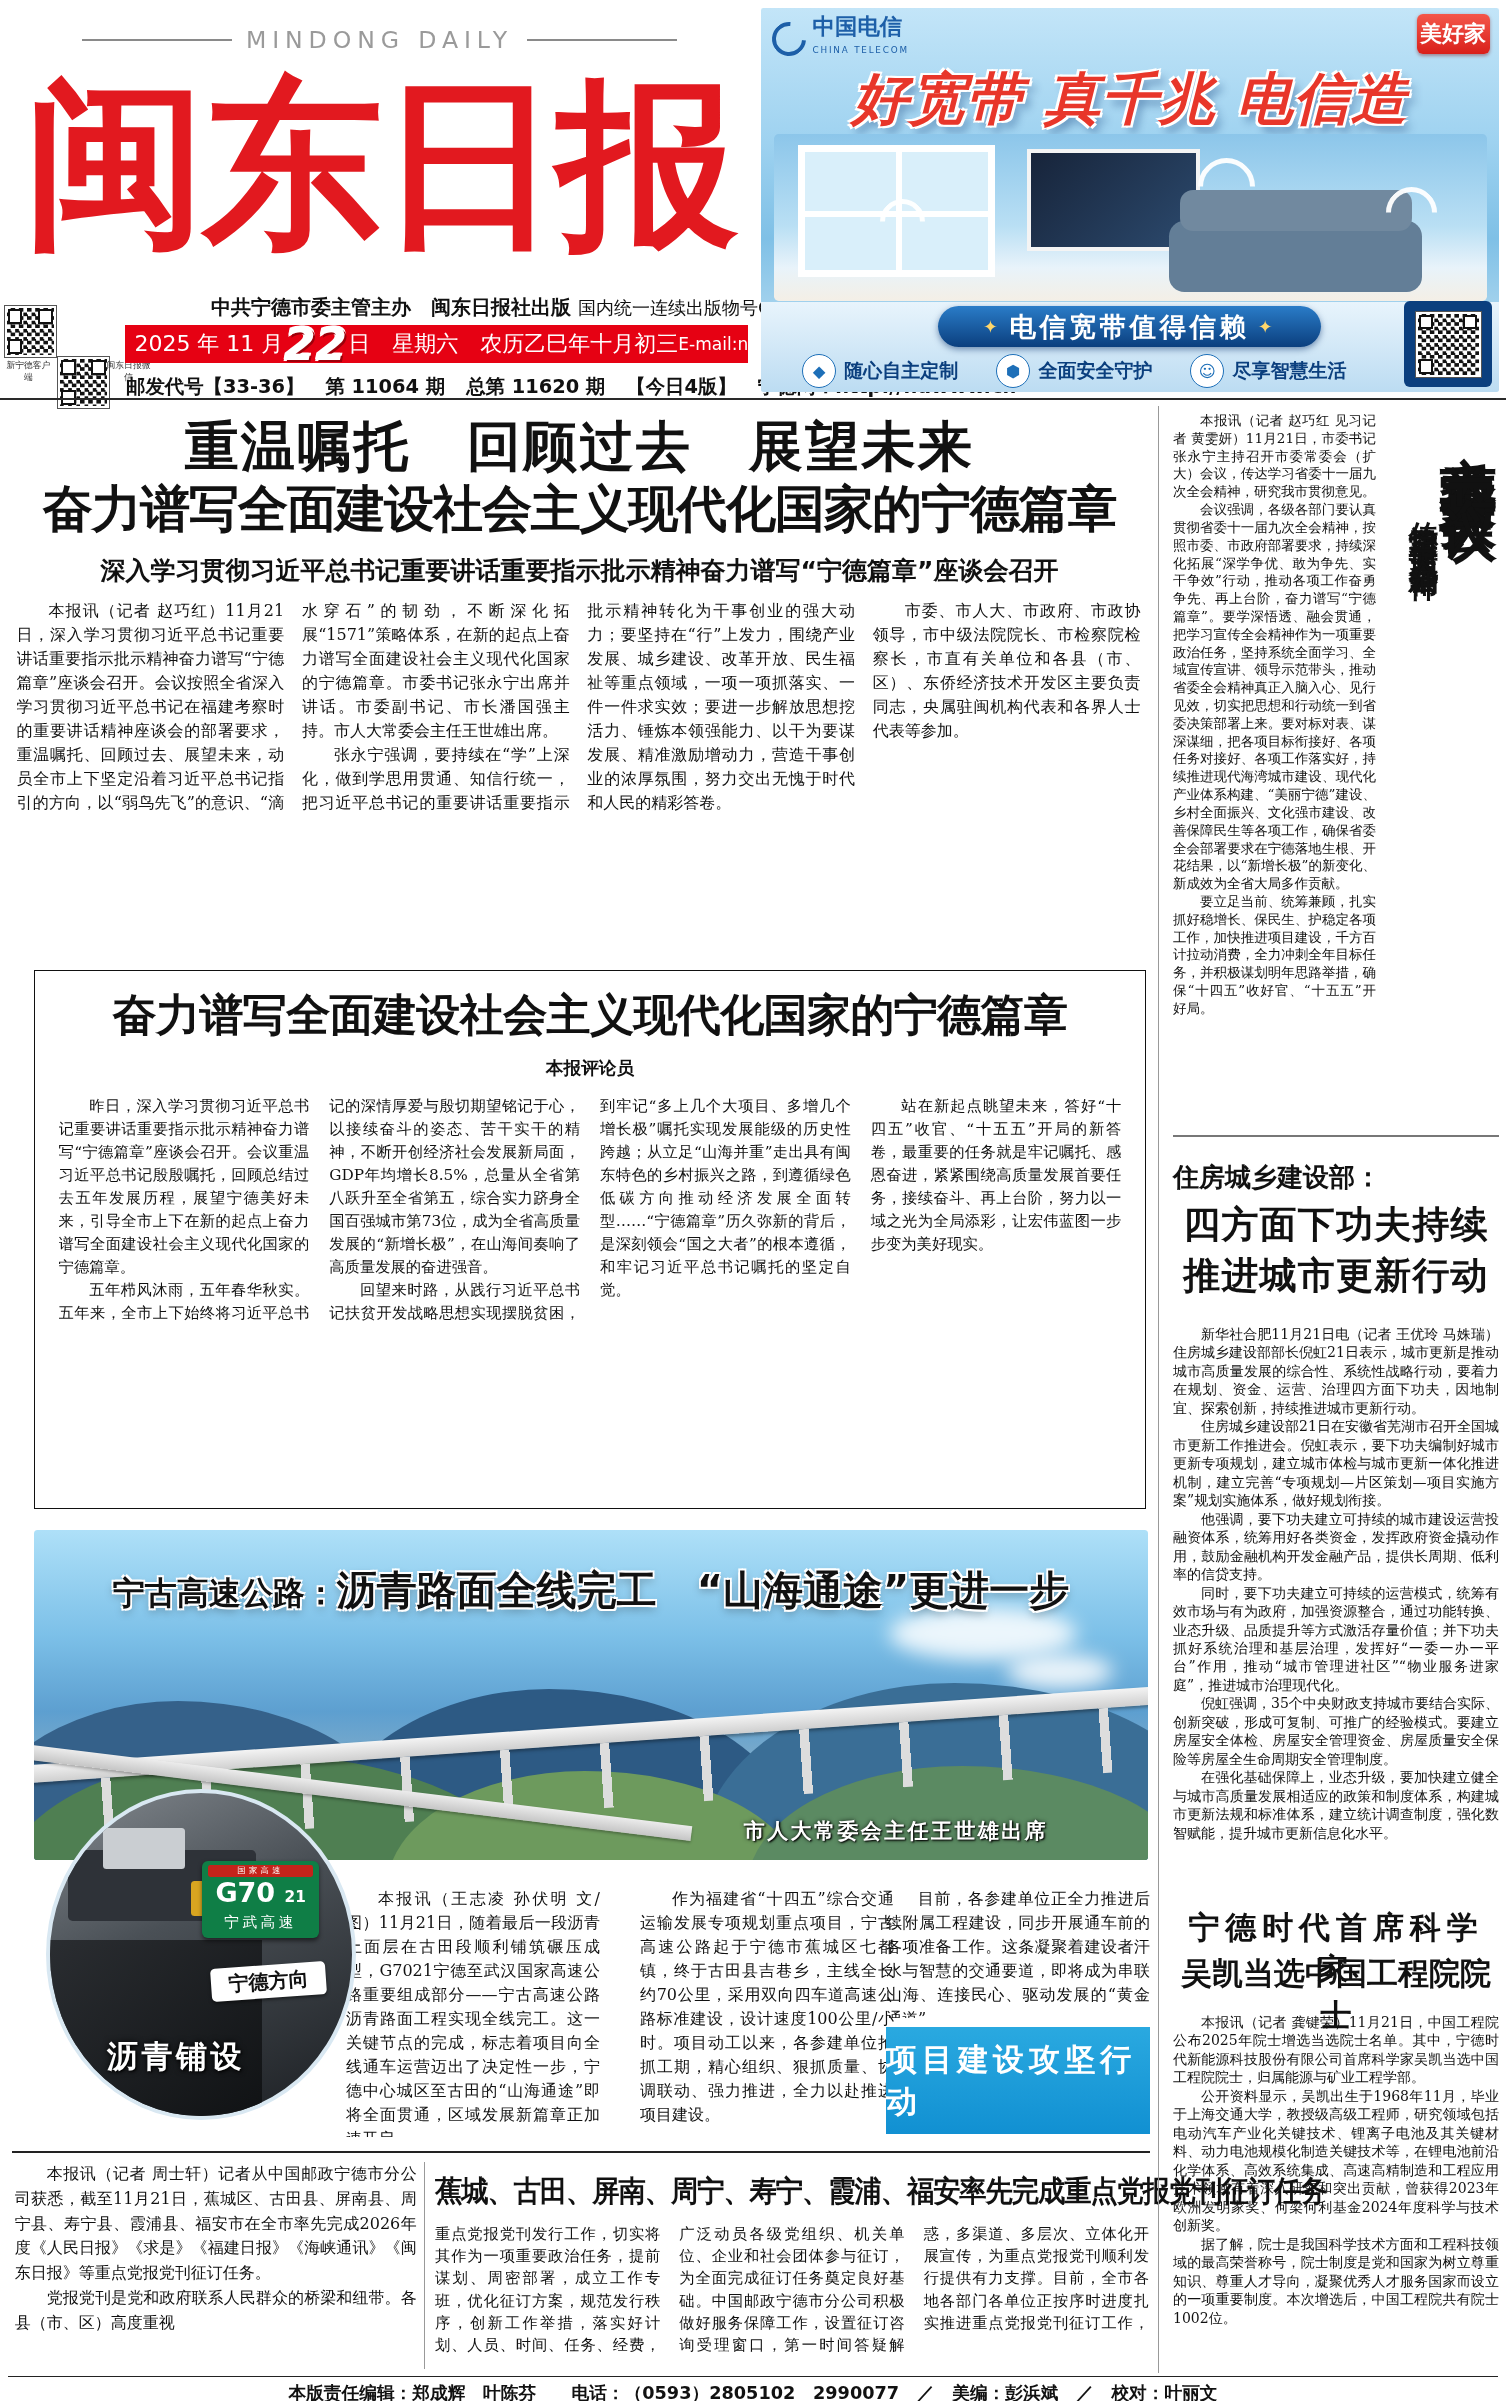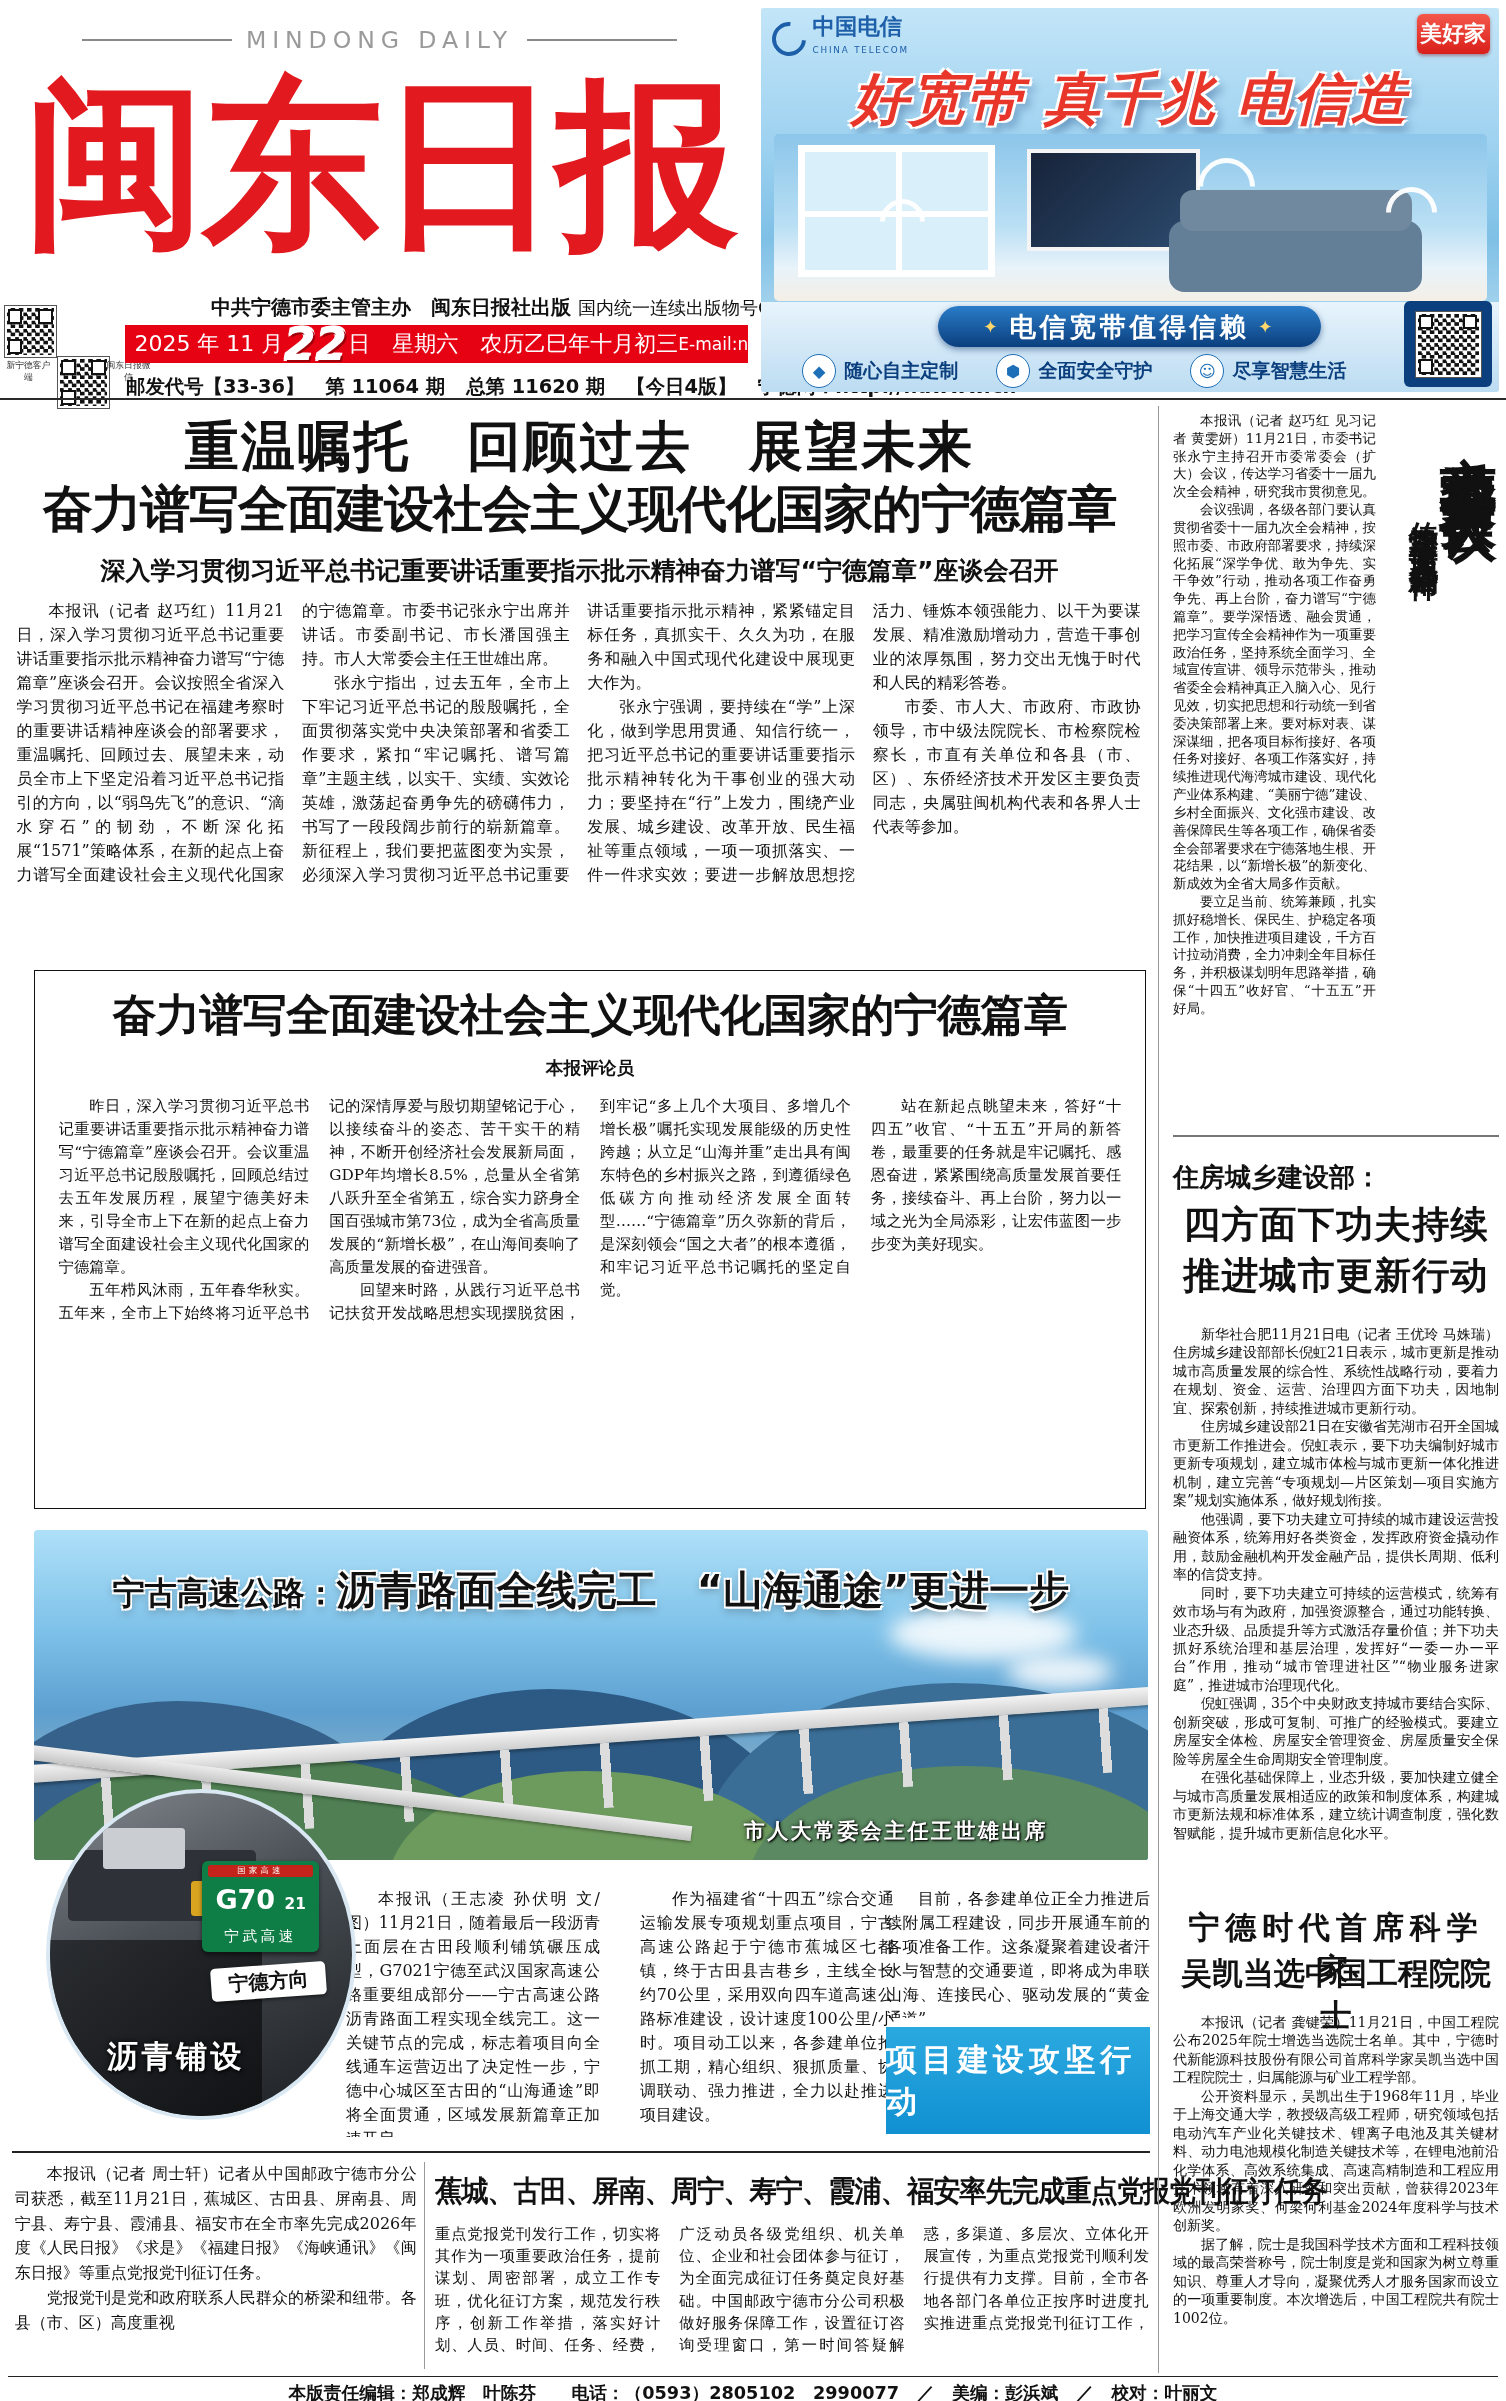--- a/index.html
+++ b/index.html
@@ -102,21 +102,21 @@
                text-shadow:1.8px 1.8px 0 #fff,-1.8px -1.8px 0 #fff,1.8px -1.8px 0 #fff,-1.8px 1.8px 0 #fff,0 3.5px 8.2px rgba(0,0,0,.35);}
   .photo-title .k{font-size:32px;font-weight:bold;font-family:"DejaVu Sans",sans-serif;}
   .photo-title .h{font-size:40px;font-weight:bold;font-family:"DejaVu Sans",sans-serif;}
   .photo-cap{right:100px;bottom:15.3px;font-size:21px;font-weight:bold;color:#fff;letter-spacing:2.4px;
              text-shadow:1.2px 1.2px 1.8px #000,0 0 4.7px rgba(0,0,0,.8);font-family:"DejaVu Serif",serif;}
   .inset{left:46px;top:1789px;width:302px;height:323px;border-radius:50%;border:4.1px solid #d9e8f2;
          overflow:hidden;background:linear-gradient(155deg,#83898f 0%,#4a5056 40%,#1b1e22 100%);z-index:6;}
   .sign-green{right:33px;top:68px;width:105px;background:#0f7e46;border-radius:5.9px;padding:3.5px 5.9px 5.9px;
               color:#fff;text-align:center;box-shadow:0 2.4px 4.7px rgba(0,0,0,.5);}
   .sign-green .strip{background:#c4231b;font-size:8.2px;letter-spacing:3.5px;border-radius:2.4px;padding:0.6px 0;}
-  .sign-green .code{font-size:27px;font-weight:bold;font-family:"DejaVu Sans",sans-serif;line-height:45px;text-align:center;}
+  .sign-green .code{font-size:27px;font-weight:bold;font-family:"DejaVu Sans",sans-serif;line-height:31px;text-align:center;}
   .sign-green .code small{font-size:15.3px;}
   .sign-green .nm{font-size:14.7px;letter-spacing:3.5px;}
   .sign-white{right:26px;top:172px;width:115px;height:33px;background:#fff;border-radius:4.7px;color:#111;
               display:flex;align-items:center;justify-content:center;font-size:20px;font-weight:bold;
               transform:rotate(-4deg);box-shadow:0 1.8px 3.5px rgba(0,0,0,.5);font-family:"DejaVu Sans",sans-serif;}
   .inset-label{left:57px;bottom:38px;font-size:31px;font-weight:bold;color:#fff;letter-spacing:3.5px;
                text-shadow:1.2px 1.2px 2.4px #000,0 0 5.9px #000;}
   .hw-col{font-size:16px;line-height:1.5;}
   .bluebox{background:linear-gradient(180deg,#2aa9e0,#1190d2);color:#fff;display:flex;align-items:center;
            justify-content:center;font-size:31px;font-weight:bold;letter-spacing:4.7px;
@@ -250,21 +250,20 @@
           <b class="bl"></b>
         </div>
     </div>
   </div>
 
   <div class="abs lead-kicker">重温嘱托　回顾过去　展望未来</div>
   <div class="abs lead-headline">奋力谱写全面建设社会主义现代化国家的宁德篇章</div>
   <div class="abs lead-deck">深入学习贯彻习近平总书记重要讲话重要指示批示精神奋力谱写“宁德篇章”座谈会召开</div>
   <div class="abs lead-body just">
     <p>本报讯（记者 赵巧红）11月21日，深入学习贯彻习近平总书记重要讲话重要指示批示精神奋力谱写“宁德篇章”座谈会召开。会议按照全省深入学习贯彻习近平总书记在福建考察时的重要讲话精神座谈会的部署要求，重温嘱托、回顾过去、展望未来，动员全市上下坚定沿着习近平总书记指引的方向，以“弱鸟先飞”的意识、“滴水穿石”的韧劲，不断深化拓展“1571”策略体系，在新的起点上奋力谱写全面建设社会主义现代化国家的宁德篇章。市委书记张永宁出席并讲话。市委副书记、市长潘国强主持。市人大常委会主任王世雄出席。</p>
-    <p>张永宁指出，过去五年，全市上下牢记习近平总书记的殷殷嘱托，全面贯彻落实党中央决策部署和省委工作要求，紧扣“牢记嘱托、谱写篇章”主题主线，以实干、实绩、实效论英雄，激荡起奋勇争先的磅礴伟力，书写了一段段阔步前行的崭新篇章。新征程上，我们要把蓝图变为实景，必须深入学习贯彻习近平总书记重要讲话重要指示批示精神，紧紧锚定目标任务，真抓实干、久久为功，在服务和融入中国式现代化建设中展现更大作为。</p>
     <p>张永宁强调，要持续在“学”上深化，做到学思用贯通、知信行统一，把习近平总书记的重要讲话重要指示批示精神转化为干事创业的强大动力；要坚持在“行”上发力，围绕产业发展、城乡建设、改革开放、民生福祉等重点领域，一项一项抓落实、一件一件求实效；要进一步解放思想挖活力、锤炼本领强能力、以干为要谋发展、精准激励增动力，营造干事创业的浓厚氛围，努力交出无愧于时代和人民的精彩答卷。</p>
     <p>市委、市人大、市政府、市政协领导，市中级法院院长、市检察院检察长，市直有关单位和各县（市、区）、东侨经济技术开发区主要负责同志，央属驻闽机构代表和各界人士代表等参加。</p>
   </div>
 
   <div class="abs edit-box">
     <div class="edit-h">奋力谱写全面建设社会主义现代化国家的宁德篇章</div>
     <div class="edit-by">本报评论员</div>
     <div class="edit-body just">
       <p>昨日，深入学习贯彻习近平总书记重要讲话重要指示批示精神奋力谱写“宁德篇章”座谈会召开。会议重温习近平总书记殷殷嘱托，回顾总结过去五年发展历程，展望宁德美好未来，引导全市上下在新的起点上奋力谱写全面建设社会主义现代化国家的宁德篇章。</p>
       <p>五年栉风沐雨，五年春华秋实。五年来，全市上下始终将习近平总书记的深情厚爱与殷切期望铭记于心，以接续奋斗的姿态、苦干实干的精神，不断开创经济社会发展新局面，GDP年均增长8.5%，总量从全省第八跃升至全省第五，综合实力跻身全国百强城市第73位，成为全省高质量发展的“新增长极”，在山海间奏响了高质量发展的奋进强音。</p>

